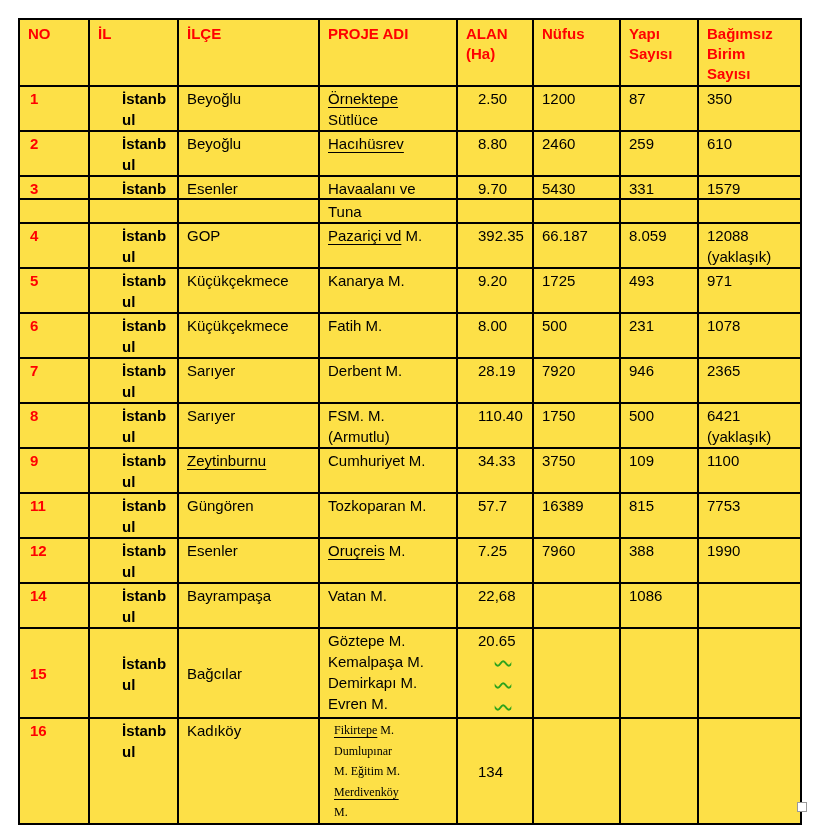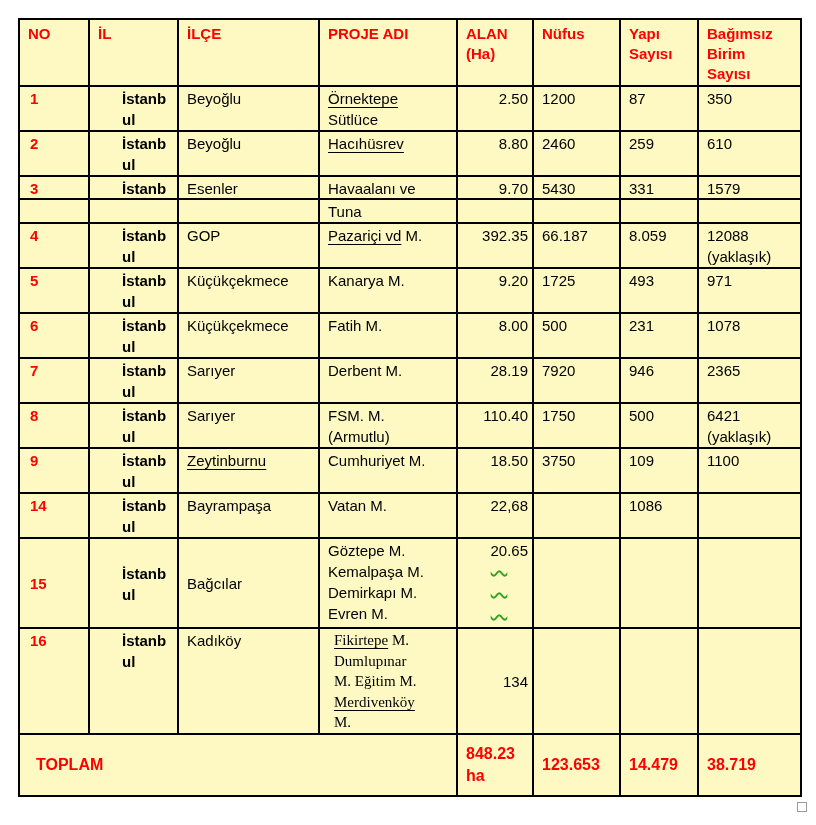--- a/index.html
+++ b/index.html
@@ -2,39 +2,39 @@
 <html><head>
 <meta charset="utf-8">
 <style>
   html,body{margin:0;padding:0;}
   body{
     width:816px;height:825px;background:#ffffff;overflow:hidden;position:relative;
     font-family:"Liberation Sans", sans-serif;color:#000;
   }
   table.doc-table{
     border-collapse:collapse;table-layout:fixed;position:absolute;left:18px;width:782px;
-    background:#fef9c3;
+    background:#fde047;
   }
   #table1{top:18px;}
   #table2{top:198px;}
   td,th{
     border:2px solid #000;
     padding:1px 8px 0 8px;
     vertical-align:top;
     font-size:15px;line-height:21px;
     overflow:hidden;word-wrap:break-word;
   }
   th{
     color:#ff0000;text-align:left;font-weight:bold;
     height:67px;line-height:20px;padding-top:4px;box-sizing:border-box;
   }
   .cell-no{color:#ff0000;font-weight:bold;padding-left:10px;}
   .cell-il{font-weight:bold;padding-left:32px;}
-  .cell-alan{text-align:right;padding-left:12px;padding-right:4px;}
-  .serif{font-family:"Liberation Serif", serif;font-size:15px;line-height:20.5px;padding-left:14px;}
+  .cell-alan{text-align:left;padding-left:20px;padding-right:4px;}
+  .serif{font-family:"Liberation Serif", serif;font-size:12px;line-height:20.5px;padding-left:14px;}
   .v-mid{vertical-align:middle;}
   .sq-red{
     text-decoration-line:underline;text-decoration-style:wavy;
     text-decoration-color:#f5210e;text-decoration-thickness:1.5px;
     text-underline-offset:3px;text-decoration-skip-ink:none;text-decoration:underline;
   }
   .gline{height:22px;text-align:center;}
   .gsq{
     color:transparent;
     text-decoration-line:underline;text-decoration-style:wavy;
@@ -180,24 +180,44 @@
         <td class="cell-alan">110.40</td>
         <td class="cell-num">1750</td>
         <td class="cell-num">500</td>
         <td class="cell-num">6421<br>(yaklaşık)</td>
       </tr>
       <tr>
         <td class="cell-no">9</td>
         <td class="cell-il">İstanbul</td>
         <td class="cell-ilce"><span class="sq-red">Zeytinburnu</span></td>
         <td class="cell-proje">Cumhuriyet M.</td>
-        <td class="cell-alan">18.50</td>
+        <td class="cell-alan">34.33</td>
         <td class="cell-num">3750</td>
         <td class="cell-num">109</td>
         <td class="cell-num">1100</td>
+      </tr>
+      <tr>
+        <td class="cell-no">11</td>
+        <td class="cell-il">İstanbul</td>
+        <td class="cell-ilce">Güngören</td>
+        <td class="cell-proje">Tozkoparan M.</td>
+        <td class="cell-alan">57.7</td>
+        <td class="cell-num">16389</td>
+        <td class="cell-num">815</td>
+        <td class="cell-num">7753</td>
+      </tr>
+      <tr>
+        <td class="cell-no">12</td>
+        <td class="cell-il">İstanbul</td>
+        <td class="cell-ilce">Esenler</td>
+        <td class="cell-proje"><span class="sq-red">Oruçreis</span> M.</td>
+        <td class="cell-alan">7.25</td>
+        <td class="cell-num">7960</td>
+        <td class="cell-num">388</td>
+        <td class="cell-num">1990</td>
       </tr>
       <tr>
         <td class="cell-no">14</td>
         <td class="cell-il">İstanbul</td>
         <td class="cell-ilce">Bayrampaşa</td>
         <td class="cell-proje">Vatan M.</td>
         <td class="cell-alan">22,68</td>
         <td class="cell-num"></td>
         <td class="cell-num">1086</td>
         <td class="cell-num"></td>

